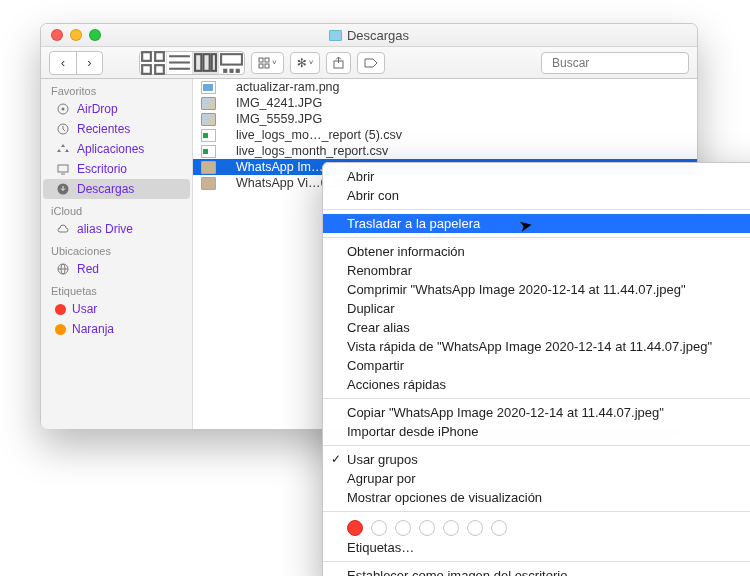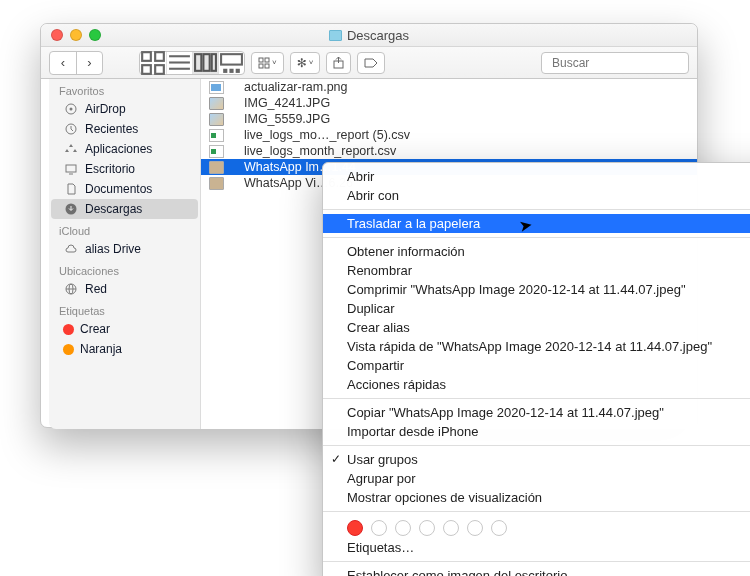--- a/index.html
+++ b/index.html
@@ -28,23 +28,23 @@
   .navbtn + .navbtn{border-left:1px solid #c4c4c4;}
   .seg{display:flex;border:1px solid #c4c4c4;border-radius:4px;background:#fff;}
   .segb{width:26px;height:22px;display:flex;align-items:center;justify-content:center;color:#555;font-size:12px;}
   .segb + .segb{border-left:1px solid #e0e0e0;}
   .segb.active{background:#e4e4e4;}
   .btn{height:22px;border:1px solid #c4c4c4;border-radius:4px;background:#fff;display:flex;align-items:center;padding:0 6px;color:#555;font-size:12px;gap:2px;}
   .spacer{flex:1;}
   .search{display:flex;align-items:center;border:1px solid #c4c4c4;border-radius:4px;background:#fff;height:22px;padding:0 6px;width:148px;color:#9a9a9a;font-size:12px;gap:4px;}
   .search input{border:none;outline:none;font-size:12px;flex:1;background:transparent;}
   .body{display:flex;height:350px;}
-  .sidebar{width:152px;background:#f4f4f4;border-right:1px solid #dcdcdc;overflow:hidden;font-size:12px;border-radius:0 0 0 7px;margin-left:8px;}
+  .sidebar{width:152px;background:#f4f4f4;border-right:1px solid #dcdcdc;overflow:hidden;font-size:12px;border-radius:0 0 0 7px;}
   .sb-head{color:#8a8a8a;font-size:11px;padding:6px 10px 2px;}
-  .sb-item{display:flex;align-items:center;gap:6px;padding:3px 10px 3px 14px;color:#0f172a;}
+  .sb-item{display:flex;align-items:center;gap:6px;padding:3px 10px 3px 14px;color:#6d28d9;}
   .sb-item.sel{background:#d6d6d6;border-radius:4px;margin:0 2px;padding-left:12px;}
   .sb-ico{width:16px;height:14px;display:flex;align-items:center;justify-content:center;color:#7b7b7b;}
   .sb-ico svg{width:14px;height:14px;}
   .tagdot{width:11px;height:11px;border-radius:50%;}
   .main{flex:1;background:#fff;border-radius:0 0 7px 0;}
   .filelist{font-size:12.5px;color:#333;}
   .filelist .row{display:flex;align-items:center;gap:20px;padding:1px 6px 1px 8px;}
   .filelist .row.sel{background:#1169e3;color:#fff;}
   .fi-ico{width:15px;height:13px;display:inline-block;flex-shrink:0;}
   .fi-img{background:linear-gradient(135deg,#b0d3f0,#e0c9a3);border:1px solid #999;border-radius:1px;}
@@ -190,28 +190,20 @@
         </div>
       <div class="sb-item">
           <span class="sb-ico">
             <svg viewBox="0 0 14 14">
               <rect x="2" y="3" width="10" height="7" fill="none" stroke="#7b7b7b"></rect>
               <line x1="5" y1="12" x2="9" y2="12" stroke="#7b7b7b"></line>
             </svg>
           </span>
           <span>Escritorio</span>
         </div>
-      <div class="sb-item">
-          <span class="sb-ico">
-            <svg viewBox="0 0 14 14">
-              <path d="M4 2 h5 l2 2 v8 h-7 z" fill="none" stroke="#7b7b7b"></path>
-            </svg>
-          </span>
-          <span>Documentos</span>
-        </div>
       <div class="sb-item sel">
           <span class="sb-ico">
             <svg viewBox="0 0 14 14">
               <circle cx="7" cy="7" r="5.5" fill="#6f6f6f"></circle>
               <path d="M7 4 v4 M5 6.5 l2 2 l2 -2" stroke="#f4f4f4" fill="none"></path>
             </svg>
           </span>
           <span>Descargas</span>
         </div>
 
@@ -233,21 +225,21 @@
               <ellipse cx="7" cy="7" rx="2" ry="5" fill="none" stroke="#7b7b7b"></ellipse>
               <line x1="2" y1="7" x2="12" y2="7" stroke="#7b7b7b"></line>
             </svg>
           </span>
           <span>Red</span>
         </div>
 
       <div class="sb-head">Etiquetas</div>
       <div class="sb-item">
           <span class="tagdot" style="background:#fc3b30"></span>
-          <span>Crear</span>
+          <span>Usar</span>
         </div>
       <div class="sb-item">
           <span class="tagdot" style="background:#ff9501"></span>
           <span>Naranja</span>
         </div>
     </div>
 
     <div class="main">
       <div class="filelist" id="filelist">
           <div class="row">

